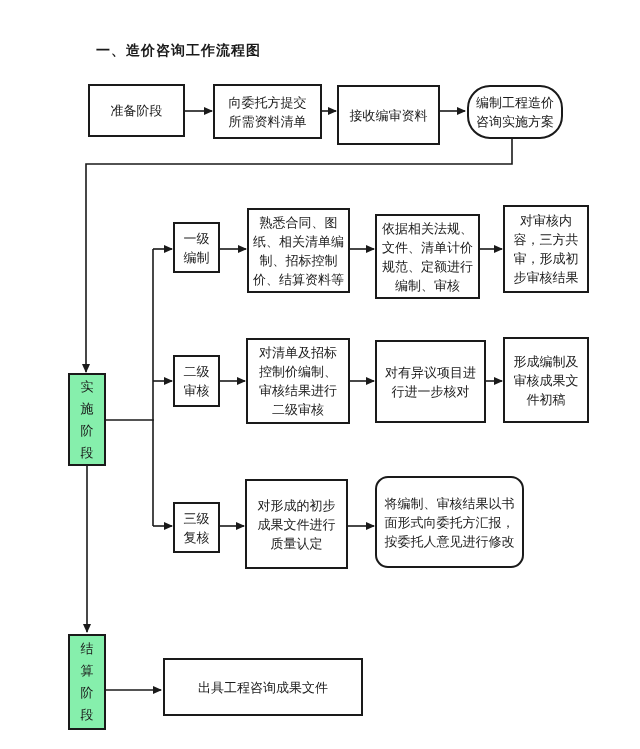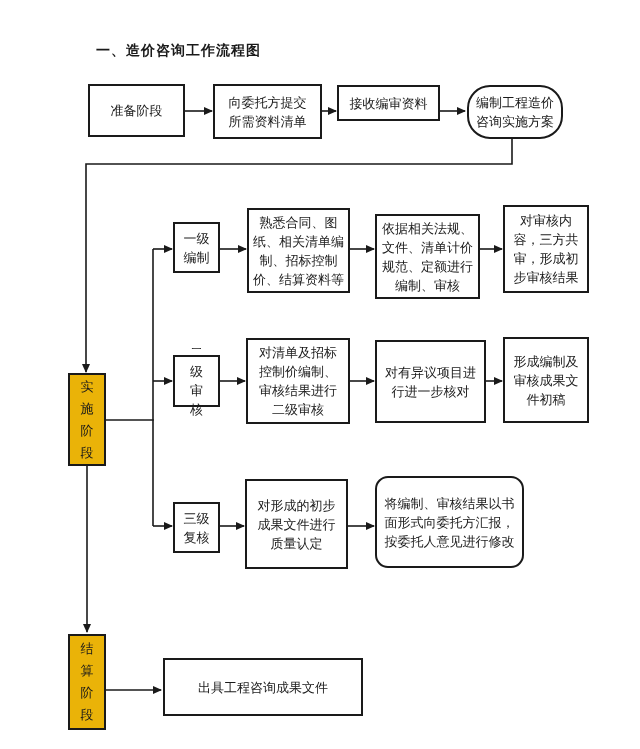--- a/index.html
+++ b/index.html
@@ -23,21 +23,21 @@
     border:2px solid #1a1a1a;
     background:#ffffff;
     display:flex;align-items:center;justify-content:center;
     text-align:center;
     font-size:13px;line-height:19px;
   }
   .vbox{
     position:absolute;
     box-sizing:border-box;
     border:2px solid #1a1a1a;
-    background:#eab308;
+    background:#86efac;
     display:flex;align-items:center;justify-content:center;
     text-align:center;
     font-size:13px;line-height:22px;
     word-break:break-all;
   }
   .vbox span{display:block;width:14px;}
 </style>
 </head>
 <body>
 
@@ -69,33 +69,33 @@
       <line x1="348" y1="526" x2="374" y2="526" marker-end="url(#arrow)"></line>
       <line x1="87" y1="466" x2="87" y2="632" marker-end="url(#arrow)"></line>
       <line x1="104" y1="690" x2="161" y2="690" marker-end="url(#arrow)"></line>
     </g>
   </svg>
 
   <div class="title">一、造价咨询工作流程图</div>
 
   <div class="box" style="left:88px;top:84px;width:97px;height:53px;">准备阶段</div>
   <div class="box" style="left:213px;top:84px;width:109px;height:55px;padding:0 10px;">向委托方提交所需资料清单</div>
-  <div class="box" style="left:337px;top:85px;width:103px;height:36px;padding:0 4px;">接收编审资料</div>
+  <div class="box" style="left:337px;top:85px;width:103px;height:60px;padding:0 4px;">接收编审资料</div>
   <div class="box" style="left:467px;top:85px;width:96px;height:54px;padding:0 4px;border-radius:23px;">编制工程造价咨询实施方案</div>
 
   <div class="vbox" style="left:68px;top:373px;width:38px;height:93px;">
     <span>实施阶段</span>
   </div>
 
   <div class="box" style="left:173px;top:222px;width:47px;height:51px;padding:0 5px;">一级编制</div>
   <div class="box" style="left:247px;top:208px;width:103px;height:85px;padding:0 2px;">熟悉合同、图纸、相关清单编制、招标控制价、结算资料等</div>
   <div class="box" style="left:375px;top:208px;width:105px;height:85px;padding:0 3px;margin-top:6px;">依据相关法规、文件、清单计价规范、定额进行编制、审核</div>
   <div class="box" style="left:503px;top:205px;width:86px;height:88px;padding:0 4px;">对审核内容，三方共审，形成初步审核结果</div>
 
-  <div class="box" style="left:173px;top:355px;width:47px;height:52px;padding:0 12px;">二级审核</div>
+  <div class="box" style="left:173px;top:355px;width:47px;height:52px;padding:0 5px;">二级审核</div>
   <div class="box" style="left:246px;top:338px;width:104px;height:86px;padding:0 6px;">对清单及招标控制价编制、审核结果进行二级审核</div>
   <div class="box" style="left:375px;top:340px;width:111px;height:83px;padding:0 8px;">对有异议项目进行进一步核对</div>
   <div class="box" style="left:503px;top:337px;width:86px;height:86px;padding:15px 4px;">形成编制及审核成果文件初稿</div>
 
   <div class="box" style="left:173px;top:502px;width:47px;height:51px;padding:0 5px;">三级复核</div>
   <div class="box" style="left:245px;top:479px;width:103px;height:90px;padding:0 8px;">对形成的初步成果文件进行质量认定</div>
   <div class="box" style="left:375px;top:476px;width:149px;height:92px;padding:0 2px;border-radius:13px;">将编制、审核结果以书面形式向委托方汇报，按委托人意见进行修改</div>
 
   <div class="vbox" style="left:68px;top:634px;width:38px;height:96px;">
     <span>结算阶段</span>

